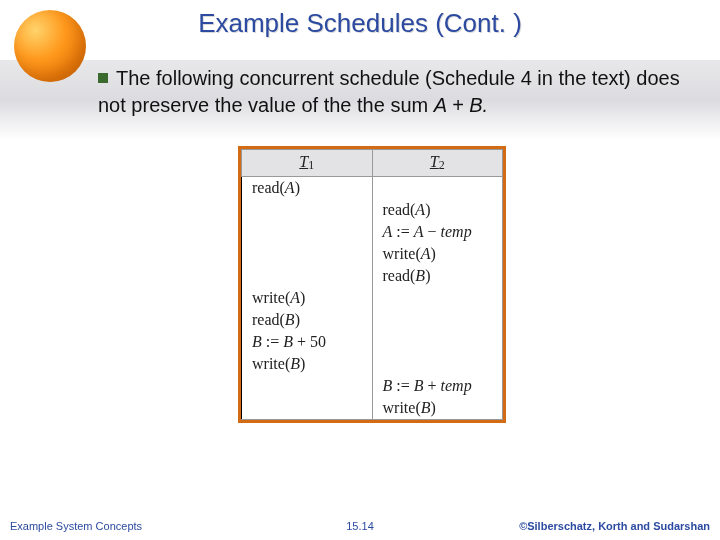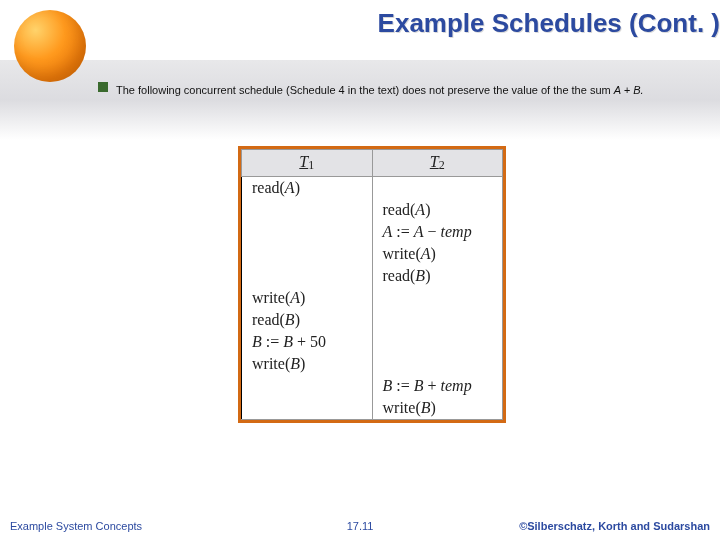--- a/index.html
+++ b/index.html
@@ -32,35 +32,34 @@
     height: 72px;
     border-radius: 50%;
     background: radial-gradient(circle at 30% 28%, #ffd36b 0%, #ff9a1e 40%, #ef7e0b 70%, #d96f08 100%);
     box-shadow: inset -6px -8px 14px rgba(120,50,0,0.25);
   }
   .title {
     position: absolute;
     top: 8px;
     left: 0;
     right: 0;
-    text-align: right;
+    text-align: center;
     font-size: 26px;
-    font-weight: bold;
+    font-weight: normal;
     color: #2c4aa0;
     text-shadow: 1px 1px 0 rgba(0,0,0,0.15);
   }
   .bullet-row {
     position: absolute;
     top: 65px;
     left: 98px;
     right: 40px;
-    font-size: 11px;
+    font-size: 20px;
     color: #111;
     line-height: 1.35;
-    margin-top: 17px;
   }
   .bullet-square {
     display: inline-block;
     width: 10px;
     height: 10px;
     background: #3a6a2e;
     margin-right: 8px;
     vertical-align: 2px;
   }
   .italic { font-style: italic; }
@@ -186,17 +185,17 @@
           <tr class="last">
             <td></td>
             <td><span><span class="op">write</span>(<span class="var">B</span>)</span></td>
           </tr>
         </tbody>
     </table>
   </div>
 
   <div class="footer">
     <div class="left">Example System Concepts</div>
-    <div class="center">17.11</div>
+    <div class="center">15.14</div>
     <div class="right">©Silberschatz, Korth and Sudarshan</div>
   </div>
 
 </div>
 
 </body></html>

